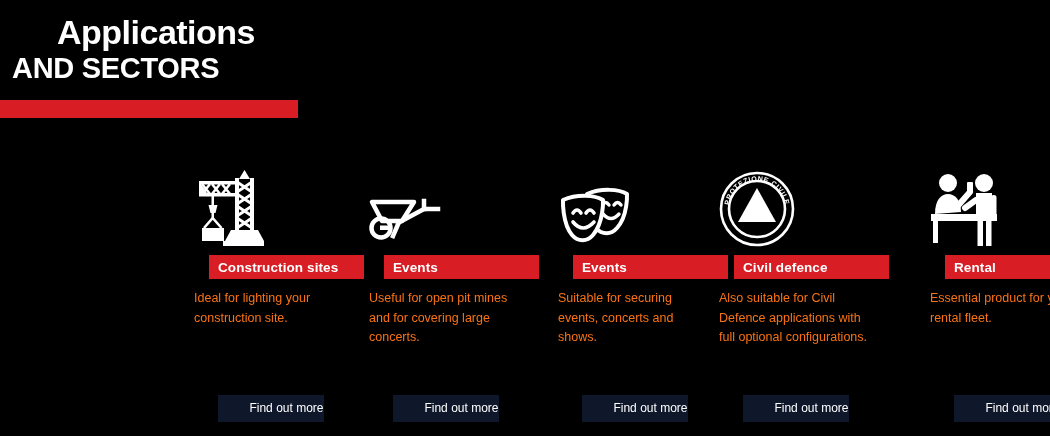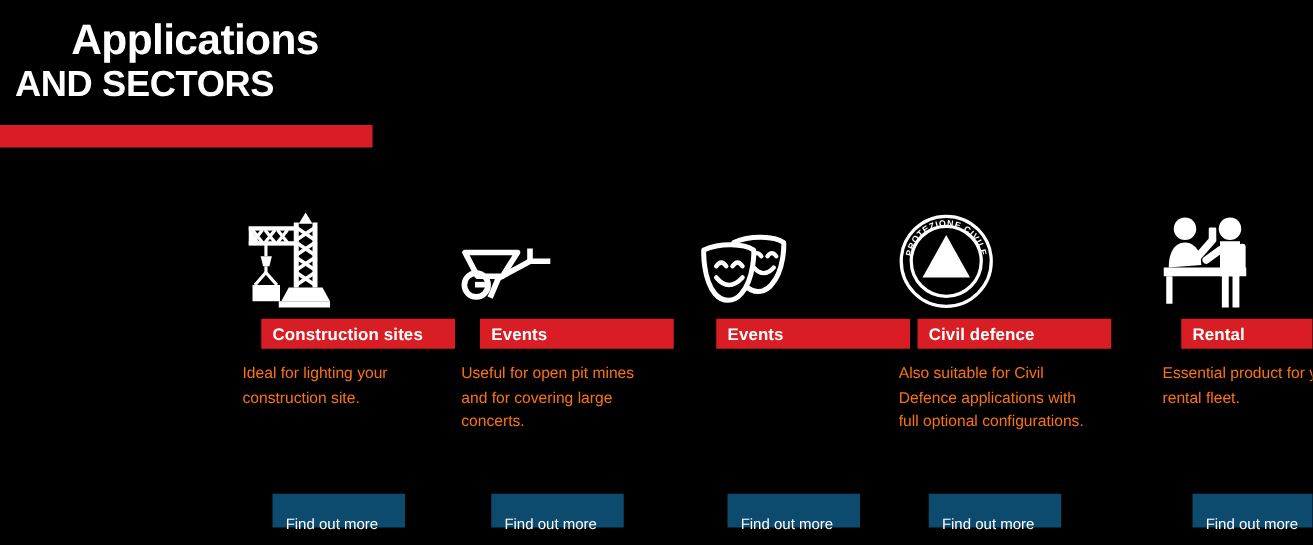--- a/index.html
+++ b/index.html
@@ -120,30 +120,30 @@
     line-height: 19.5px;
     color: #f97316;
     font-weight: normal;
   }
 
   .card-button {
     position: absolute;
     top: 227px;
     left: 50%;
     transform: translateX(-50%);
-    background: #0c4a6e;
+    background: #0f172a;
     color: #ffffff;
     border: none;
-    padding: 11px;
+    padding: 0;
     width: 106px;
     height: 27px;
     font-family: "Liberation Sans", sans-serif;
     font-size: 12px;
     line-height: 27px;
-    text-align: left;
+    text-align: right;
     cursor: pointer;
     white-space: nowrap;
   }
 </style>
 </head>
 <body>
 
 <div class="header">
   <div class="title-line1">Applications</div>
   <div class="title-line2">AND SECTORS</div>
@@ -234,20 +234,21 @@
 
         <path d="M16 27 q4 -6 8 0" stroke="#ffffff" stroke-width="3.6" fill="none" stroke-linecap="round"></path>
         <path d="M29 27 q4 -6 8 0" stroke="#ffffff" stroke-width="3.6" fill="none" stroke-linecap="round"></path>
 
         <path d="M16 36 q10 12 21 0" stroke="#ffffff" stroke-width="3.6" fill="none" stroke-linecap="round"></path>
       </svg>
     </div>
     <div class="card-label">
       <span class="card-label-text">Events</span>
     </div>
+    <div class="card-desc">Suitable for securing events, concerts and shows.</div>
     <button class="card-button">Find out more</button>
   </div>
 
   <div class="card card-3">
     <div class="card-icon">
       <svg width="78" height="78" viewBox="0 0 78 78" fill="none" aria-hidden="true">
         <defs>
           <path id="pc-arc" d="M 11 39 A 28 28 0 0 1 67 39"></path>
         </defs>
 

